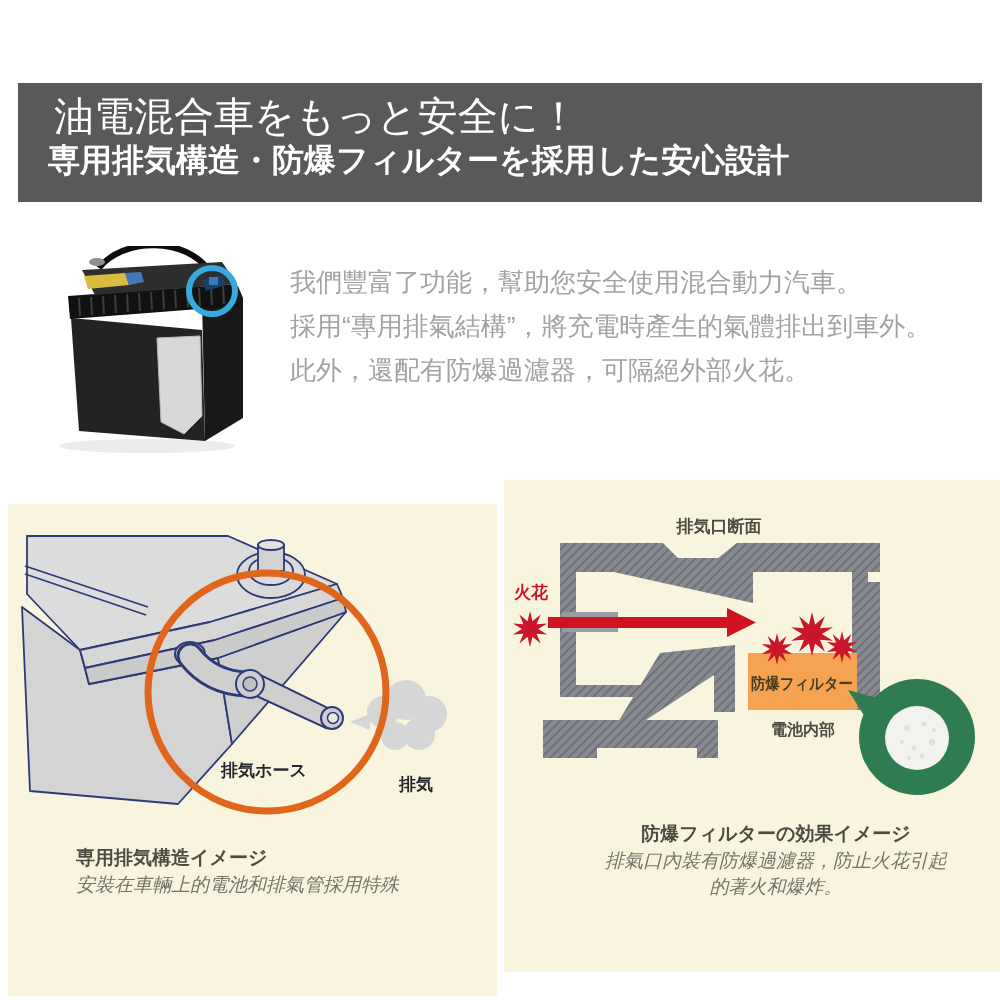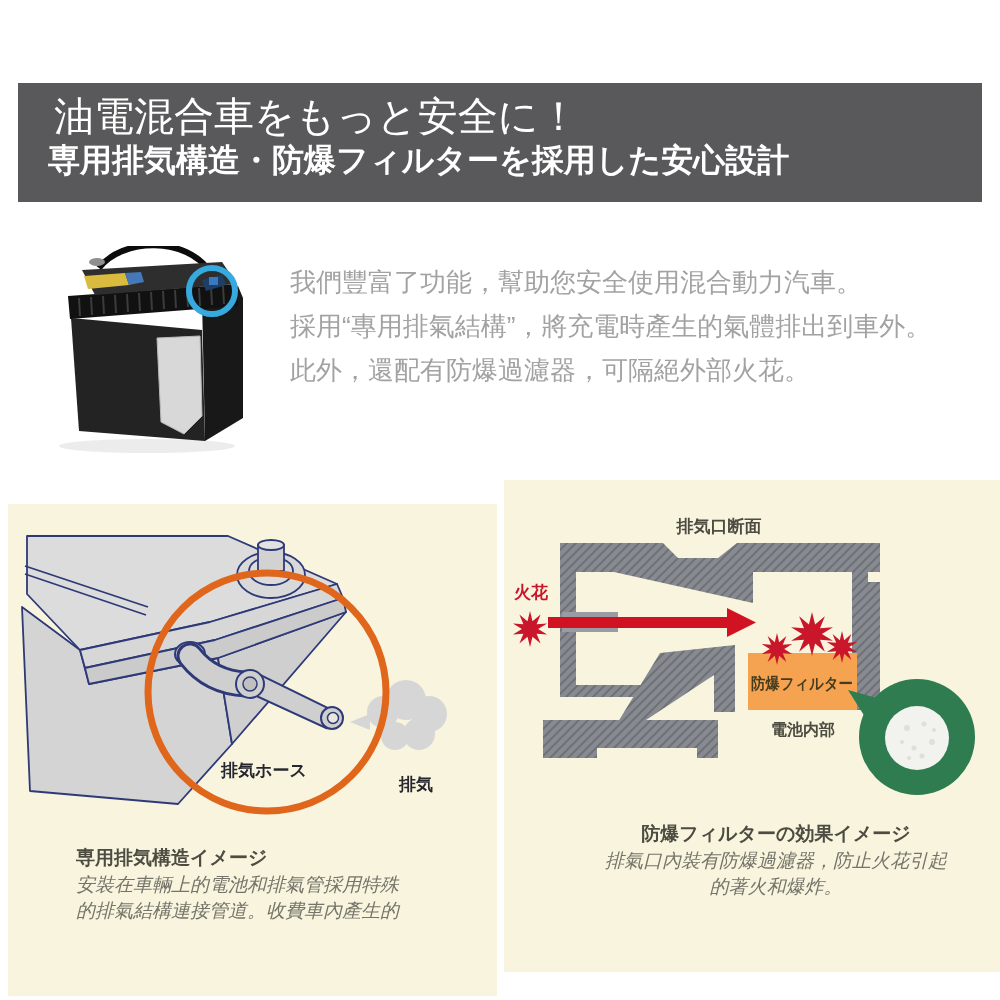--- a/index.html
+++ b/index.html
@@ -107,21 +107,20 @@
           <circle cx="411" cy="230" r="16"></circle>
         <circle cx="387" cy="232" r="14"></circle>
       </g>
       <circle cx="259" cy="188" r="119" fill="none" stroke="#e0661c" stroke-width="7"></circle>
       <text x="256" y="272" text-anchor="middle" font-size="17" font-weight="600" fill="#26262e">排気ホース</text>
       <text x="408" y="286" text-anchor="middle" font-size="17" font-weight="600" fill="#26262e">排気</text>
     </svg>
     <div class="caption">
       <div class="cap-title">専用排気構造イメージ</div>
       <div class="cap-line">安裝在車輛上的電池和排氣管採用特殊</div>
-      <div class="cap-line">的排氣結構連接管道。收費車內產生的</div>
     </div>
   </div>
 
   <div class="panel right">
     <svg class="diagram" width="484" height="345" viewBox="0 0 484 345">
       <defs>
         <pattern id="hatch" width="9" height="9" patternUnits="userSpaceOnUse">
           <rect width="9" height="9" fill="#878b91"></rect>
           <path d="M-2,11 L11,-2 M-6.5,6.5 L6.5,-6.5 M2.5,15.5 L15.5,2.5" stroke="#6e7277" stroke-width="2"></path>
         </pattern>

